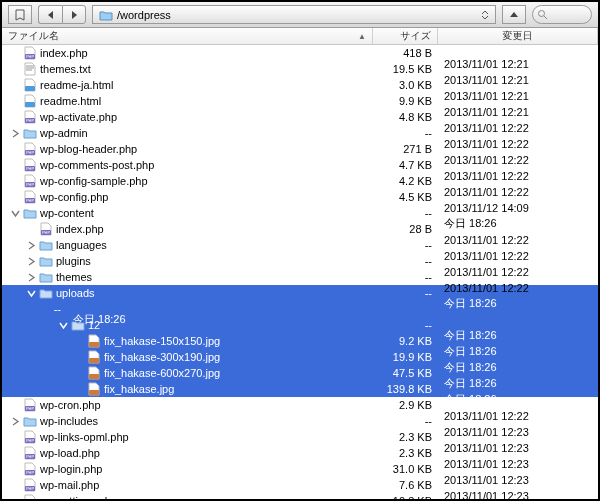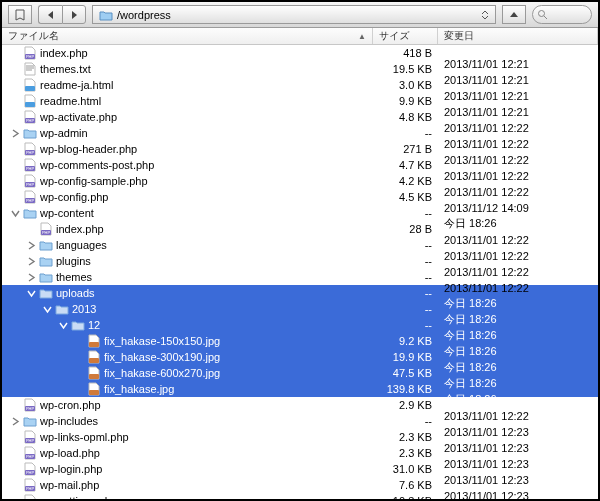--- a/index.html
+++ b/index.html
@@ -12,22 +12,22 @@
   .navgrp .tb-btn:last-child { border-radius: 0 3px 3px 0; }
   .nav { width: 24px; }
   .path { flex: 1; justify-content: flex-start; padding: 0 6px; gap: 4px; min-width: 0; }
   .path-text { flex: 1; font-size: 11px; white-space: nowrap; overflow: hidden; }
   .up { width: 24px; }
   .search { flex: 0 0 60px; border-radius: 10px; justify-content: flex-start; padding: 0 4px; }
   svg { display: block; }
   .header { height: 17px; background: linear-gradient(#fdfdfd,#efefef); border-bottom: 1px solid #c7c7c7; display: flex; font-size: 10px; color: #333; }
   .header > div { border-right: 1px solid #d0d0d0; display: flex; align-items: center; padding: 0 6px; }
   .col-name { flex: 1; }
-  .col-size { width: 65px; justify-content: flex-start; }
-  .col-date { width: 160px; justify-content: flex-start; }
+  .col-size { width: 65px; justify-content: flex-end; }
+  .col-date { width: 160px; justify-content: center; }
   .list { overflow: hidden; }
   .row { height: 16px; display: flex; align-items: center; font-size: 11px; }
   .row.sel { background: #3b6bd8; color: #fff; }
   .row.sel .arrow path { stroke: #fff; }
   .cell-name { flex: 1; display: flex; align-items: center; gap: 3px; min-width: 0; white-space: nowrap; }
   .cell-size { width: 65px; text-align: right; padding-right: 6px; }
   .cell-date { width: 160px; padding-left: 6px; margin-top: 21px; }
   .indent { flex: 0 0 auto; }
   .arrow { width: 9px; height: 9px; flex: 0 0 9px; }
   .icon { width: 14px; height: 14px; flex: 0 0 14px; display: flex; align-items: center; justify-content: center; }
@@ -349,34 +349,20 @@
           <svg width="14" height="12">
             <path d="M1 3h4l1 1h7v7H1z" fill="#c9dcf5" stroke="#7aa8e0"></path>
           </svg>
         </span>
         <span>uploads</span>
       </div>
       <div class="cell-size">--</div>
       <div class="cell-date">今日 18:26</div>
     </div>
     <div class="row sel">
-      <div class="cell-name">
-        <span class="indent" style="width:38px"></span>
-        <span class="arrow">
-          <svg width="9" height="9">
-            <path d="M1 2l3.5 5L8 2" fill="none" stroke="#7a7a7a" stroke-width="1.4"></path>
-          </svg>
-        </span>
-        <span class="icon">
-          <svg width="14" height="12">
-            <path d="M1 3h4l1 1h7v7H1z" fill="#c9dcf5" stroke="#7aa8e0"></path>
-          </svg>
-        </span>
-        <span>2013</span>
-      </div>
       <div class="cell-size">--</div>
       <div class="cell-date">今日 18:26</div>
     </div>
     <div class="row sel">
       <div class="cell-name">
         <span class="indent" style="width:54px"></span>
         <span class="arrow">
           <svg width="9" height="9">
             <path d="M1 2l3.5 5L8 2" fill="none" stroke="#7a7a7a" stroke-width="1.4"></path>
           </svg>

